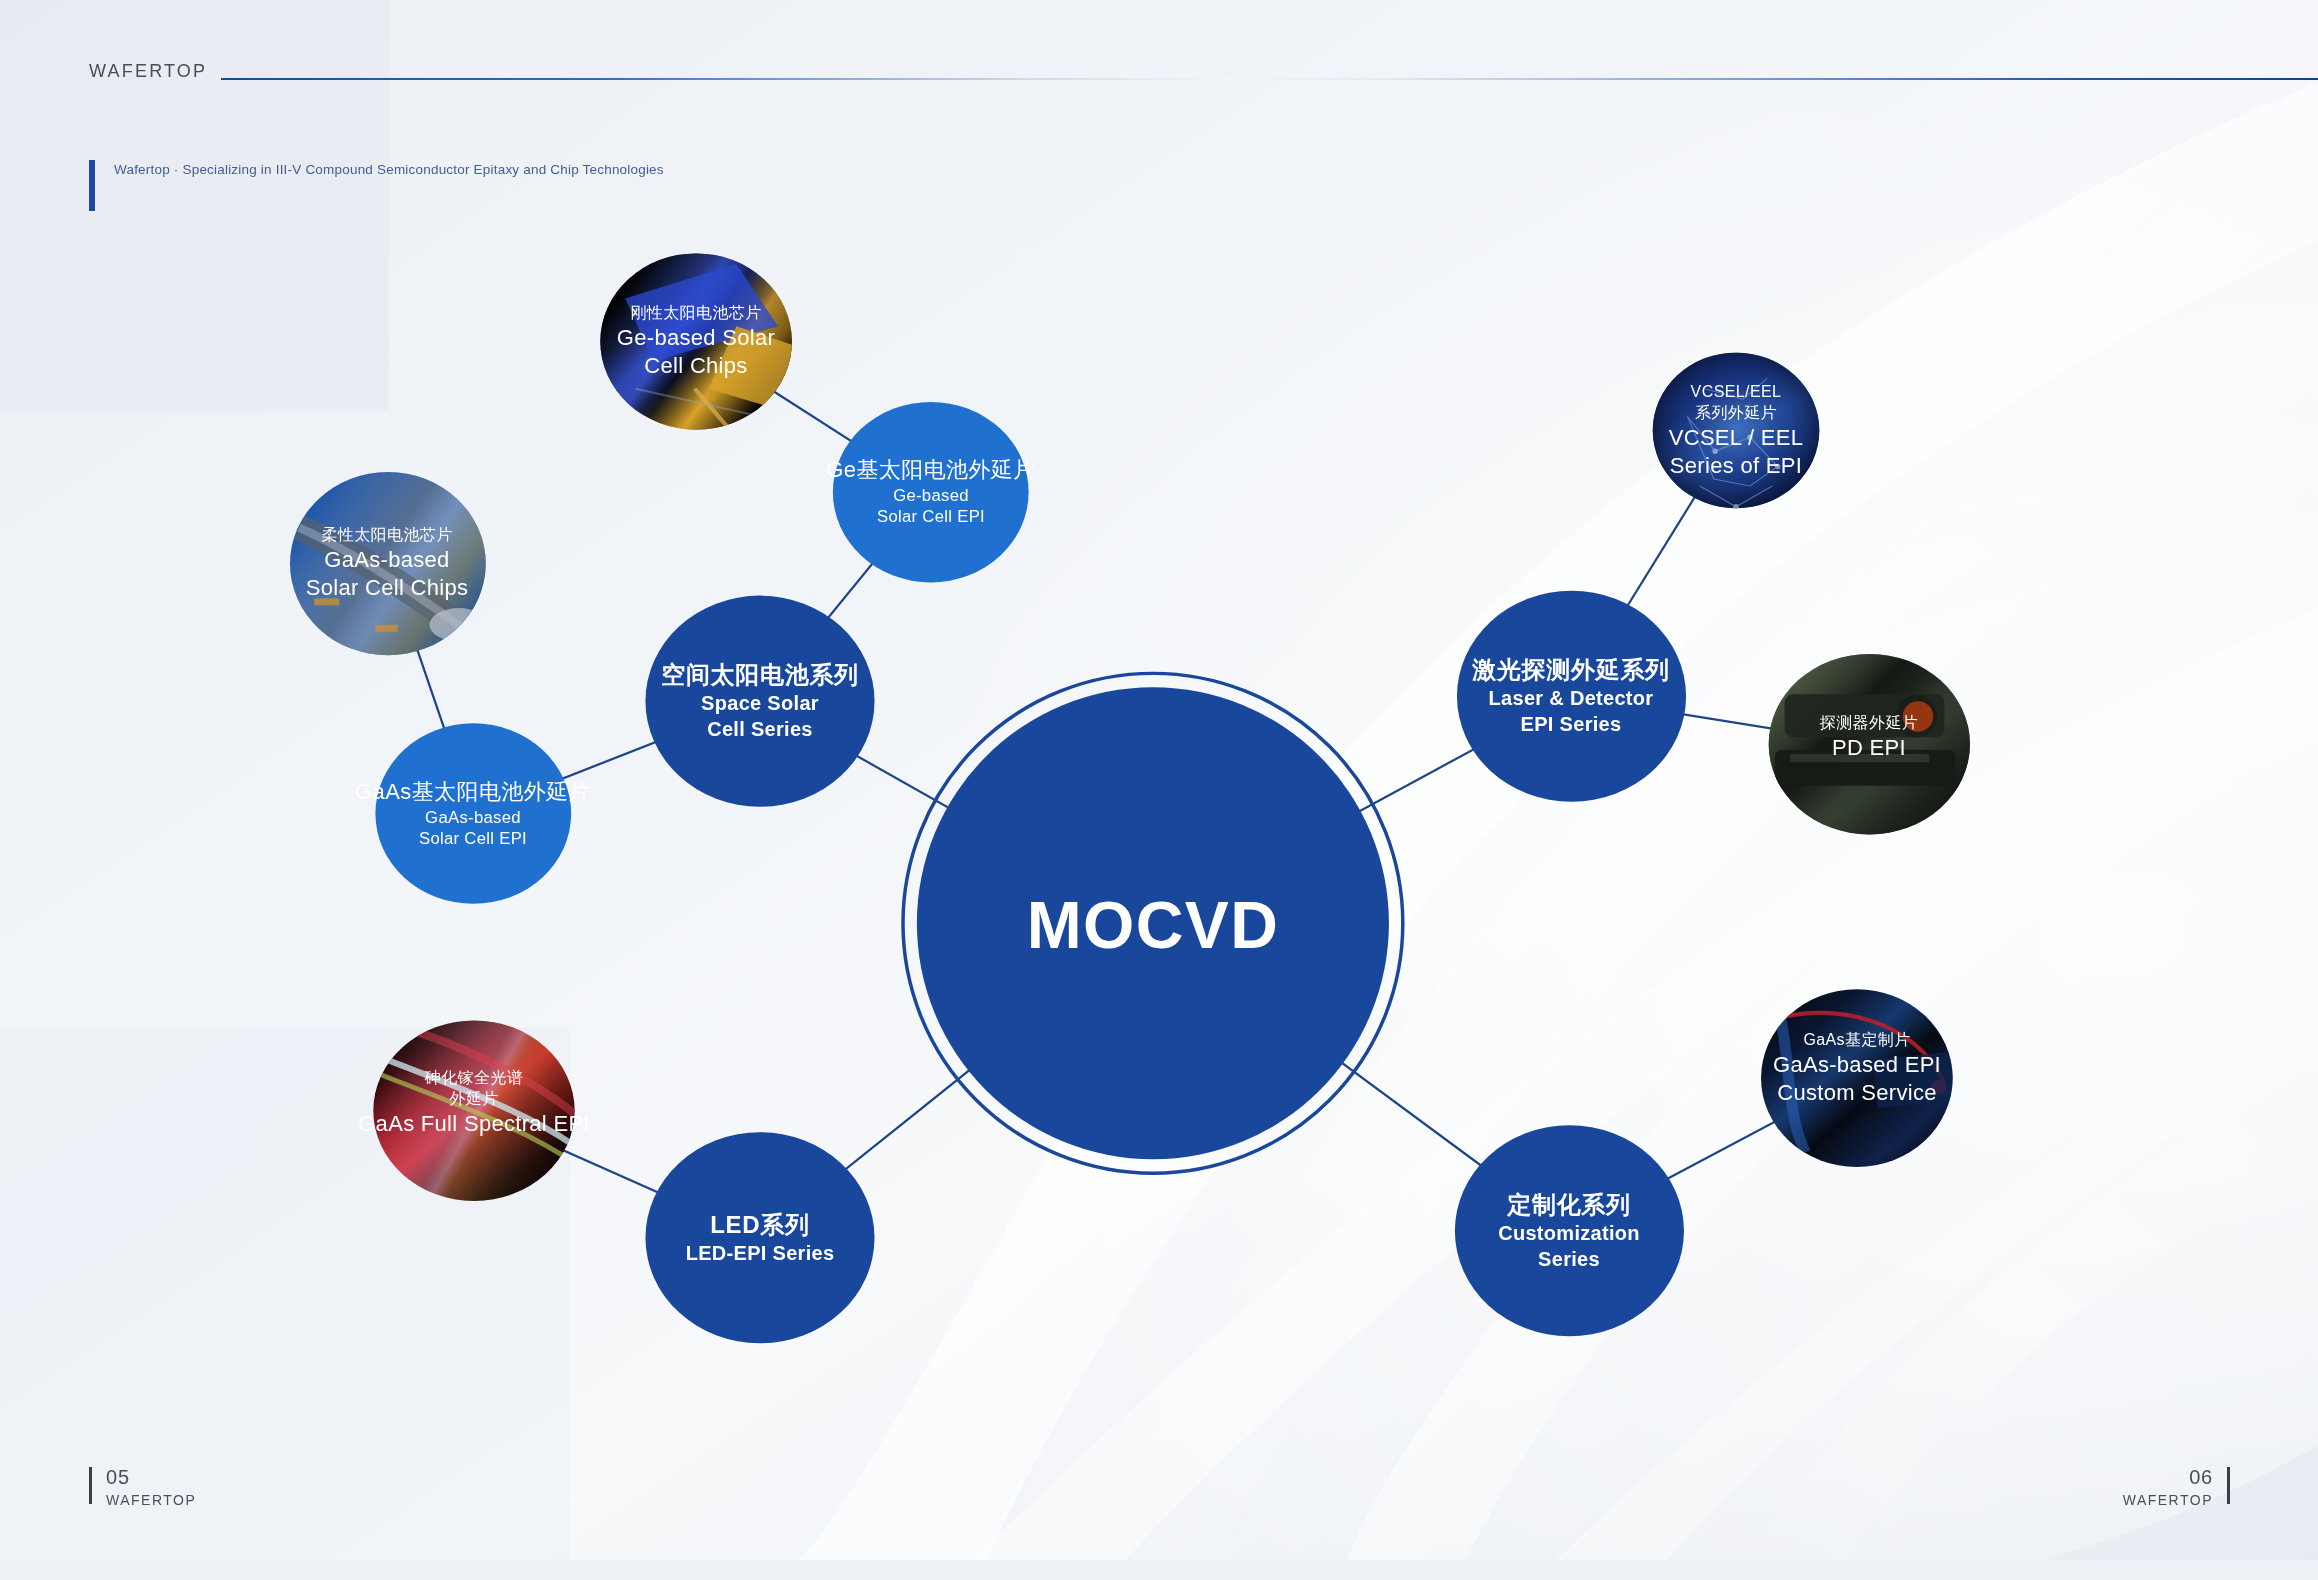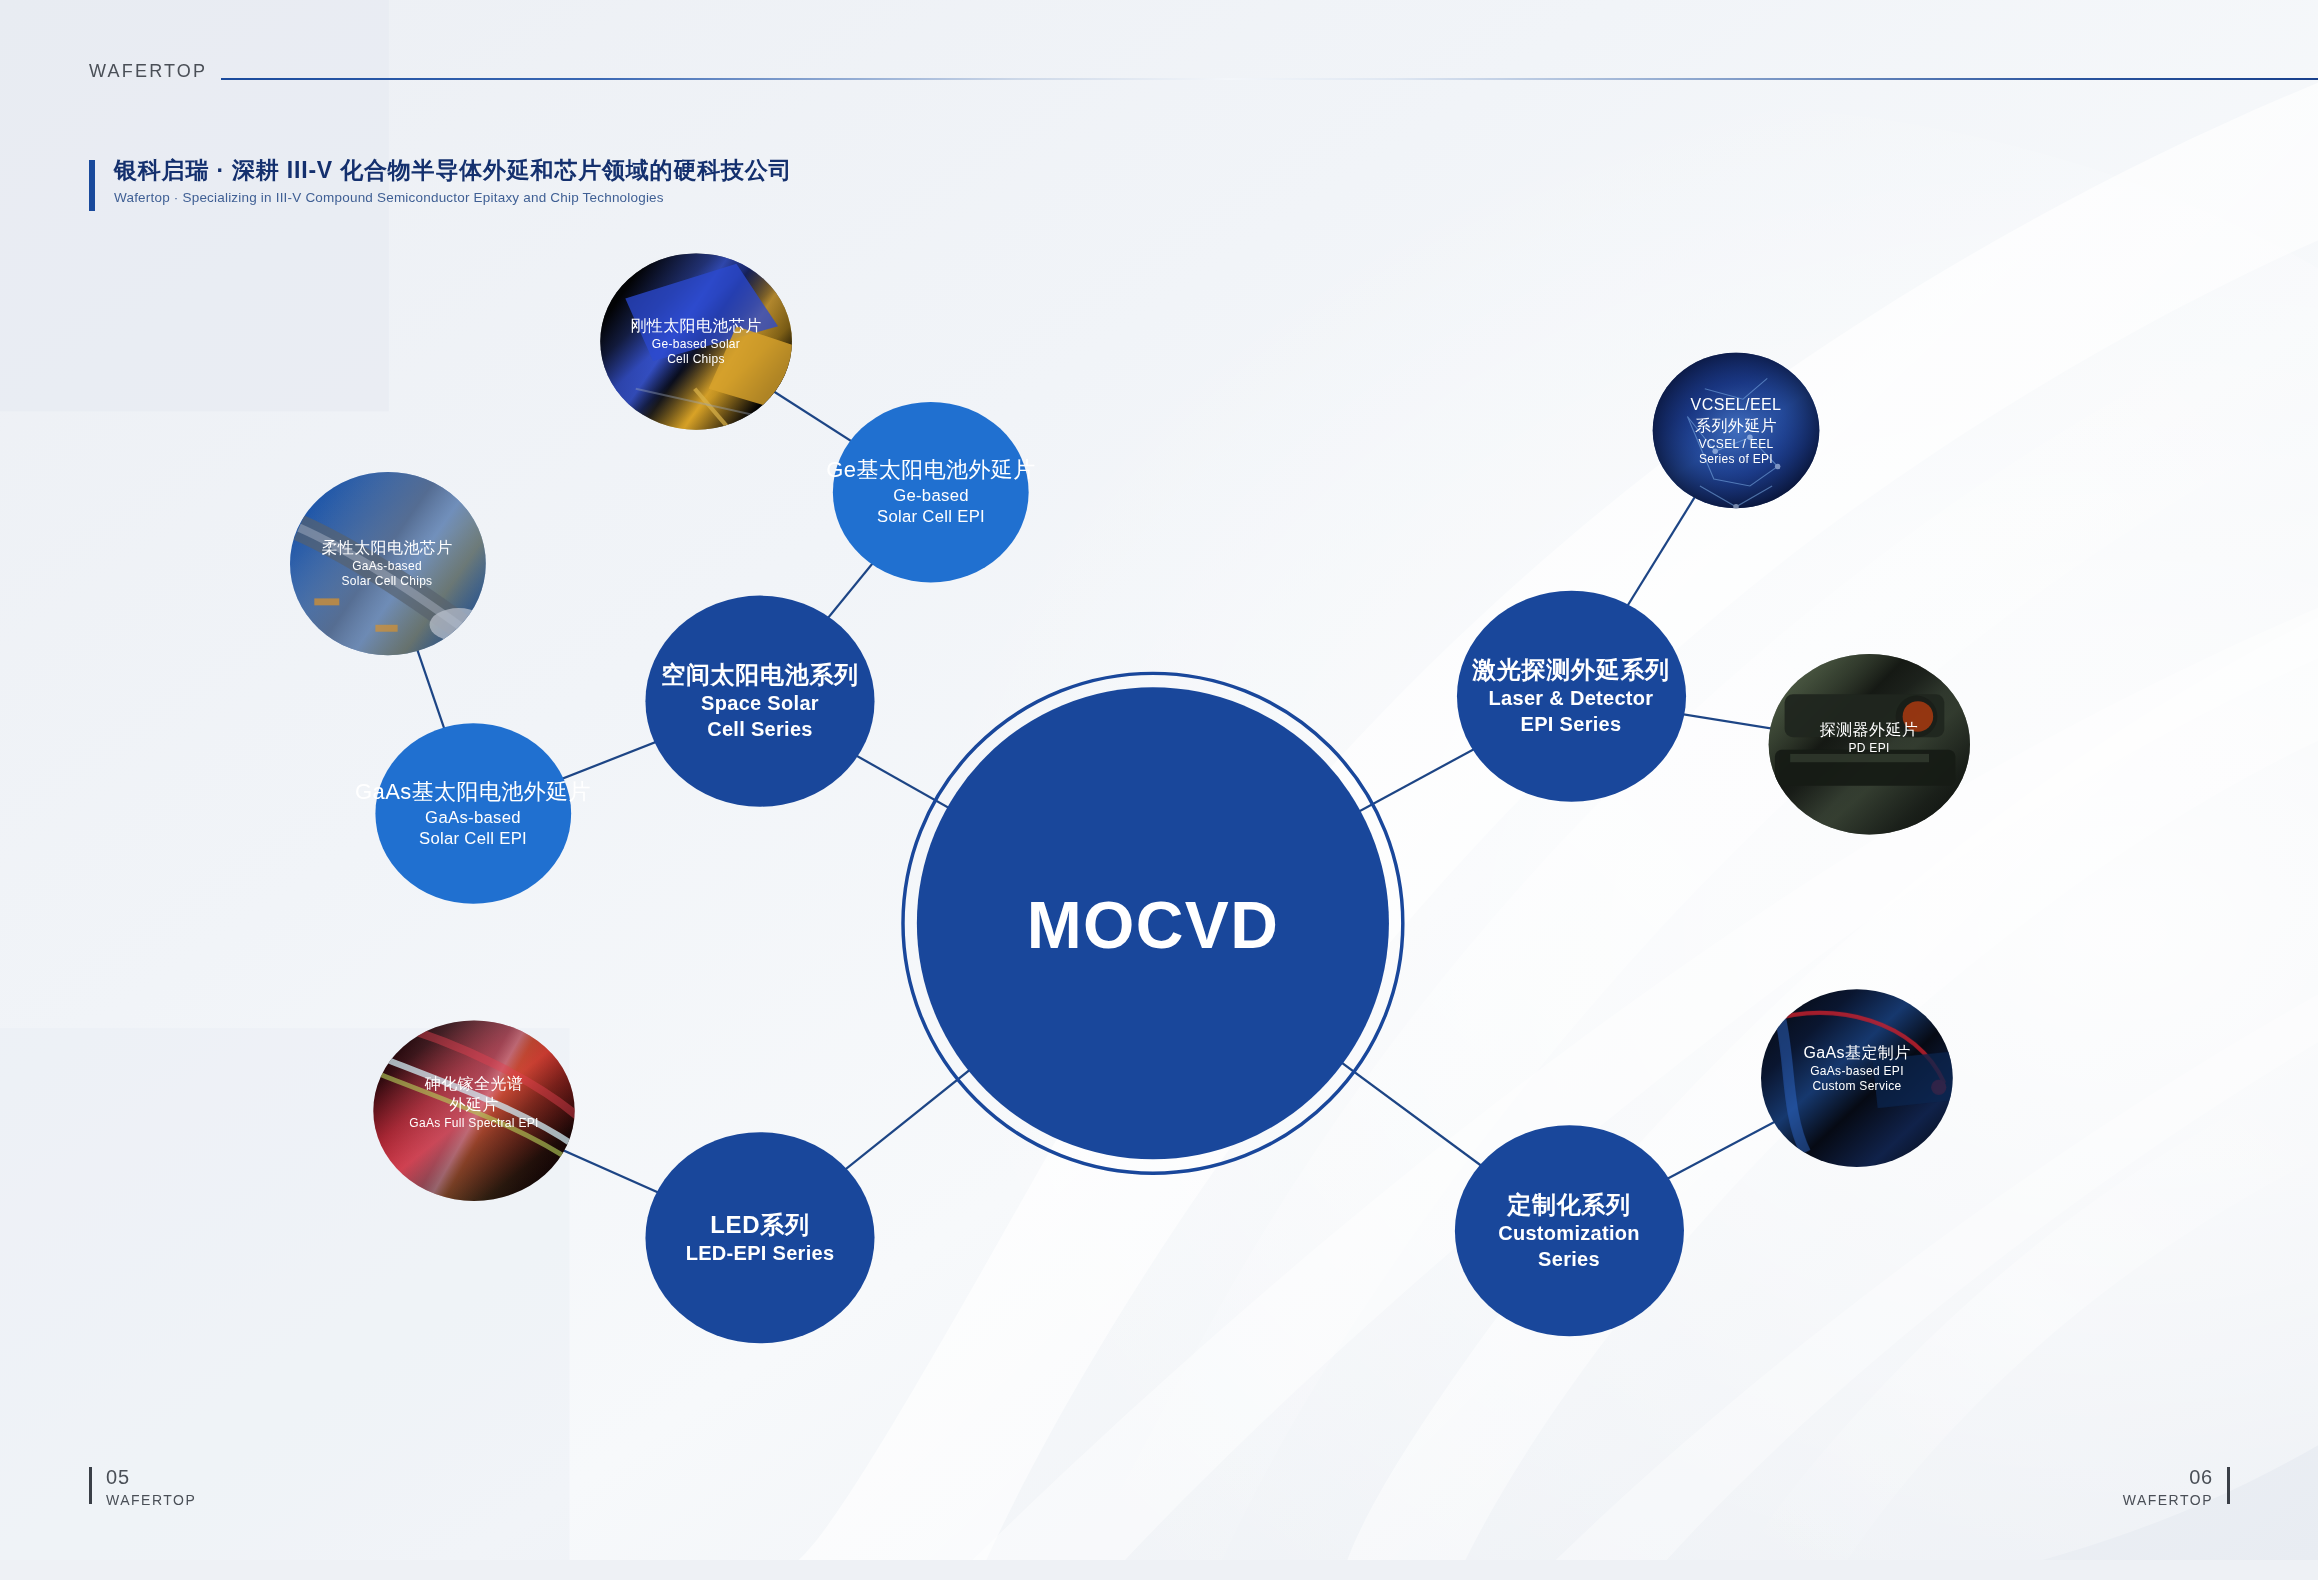--- a/index.html
+++ b/index.html
@@ -59,21 +59,21 @@
     position:absolute;transform:translate(-50%,-50%);
     text-align:center;color:#ffffff;pointer-events:none;
     line-height:1.30;white-space:nowrap;
   }
   .lbl-hub{font-size:66px;font-weight:bold;letter-spacing:1.4px;}
   .lbl-main-cn{font-size:24px;font-weight:bold;letter-spacing:0.7px;}
   .lbl-main-en{font-size:20px;font-weight:bold;letter-spacing:0.3px;}
   .lbl-sub-cn{font-size:22px;font-weight:400;letter-spacing:0.4px;}
   .lbl-sub-en{font-size:16.7px;font-weight:400;letter-spacing:0.3px;}
   .lbl-photo-cn{font-size:16px;font-weight:400;letter-spacing:0.4px;}
-  .lbl-photo-en{font-size:12px;font-weight:400;letter-spacing:0.3px;}
+  .lbl-photo-en{font-size:22px;font-weight:400;letter-spacing:0.3px;}
 </style>
 </head>
 <body>
 
 <div class="page">
 
   <svg class="bg-svg" viewBox="0 0 3339 2276" preserveAspectRatio="none">
     <defs>
       <linearGradient id="bgGrad" x1="0" y1="0" x2="1" y2="1">
         <stop offset="0%" stop-color="#eceff4"></stop>
@@ -111,21 +111,20 @@
     <rect x="0" y="1500" width="820" height="776" fill="#e9edf3" opacity="0.45"></rect>
   </svg>
 
   <div class="header">
     <div class="brand">WAFERTOP</div>
     <div class="header-rule"></div>
   </div>
 
   <div class="titleblock">
     <div class="titlebar"></div>
-    <div class="title-cn">银科启瑞 · 深耕 III-V 化合物半导体外延和芯片领域的硬科技公司</div>
     <div class="title-en">Wafertop · Specializing in III-V Compound Semiconductor Epitaxy and Chip Technologies</div>
   </div>
 
   <div class="diagram">
     <svg width="2319" height="1580" viewBox="0 0 3339 2276">
       <defs>
 
         <linearGradient id="ph-satellite" x1="0" y1="0" x2="1" y2="1">
           <stop offset="0%" stop-color="#05070c"></stop>
           <stop offset="30%" stop-color="#0a0d16"></stop>

